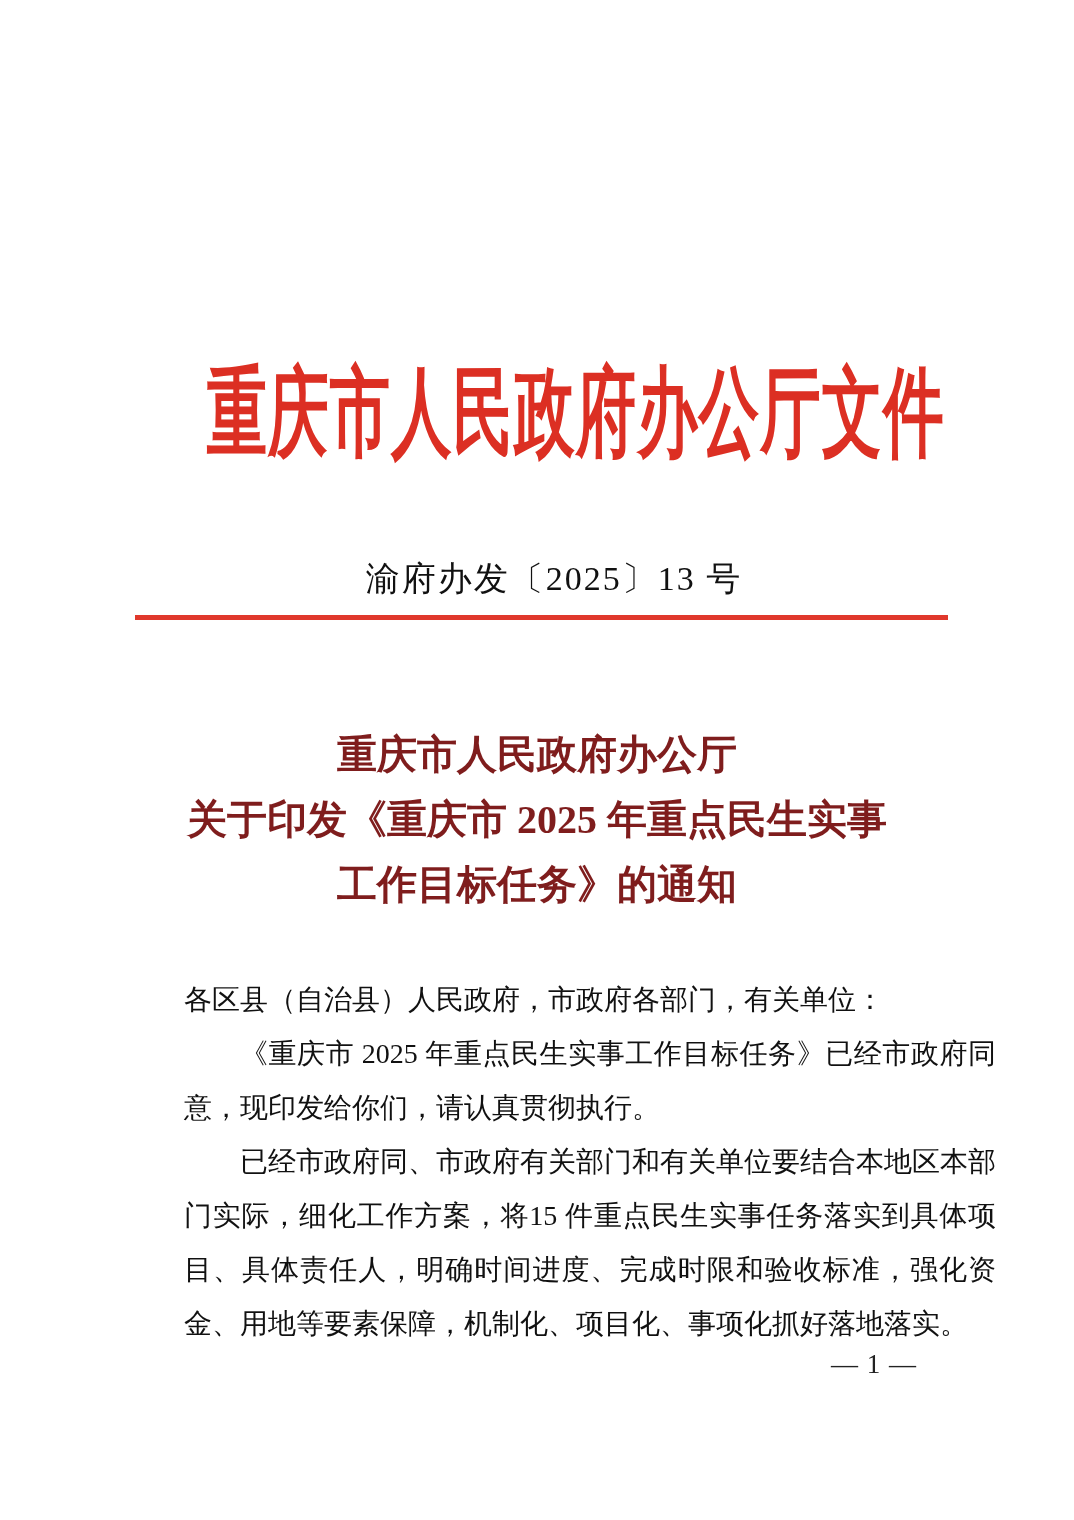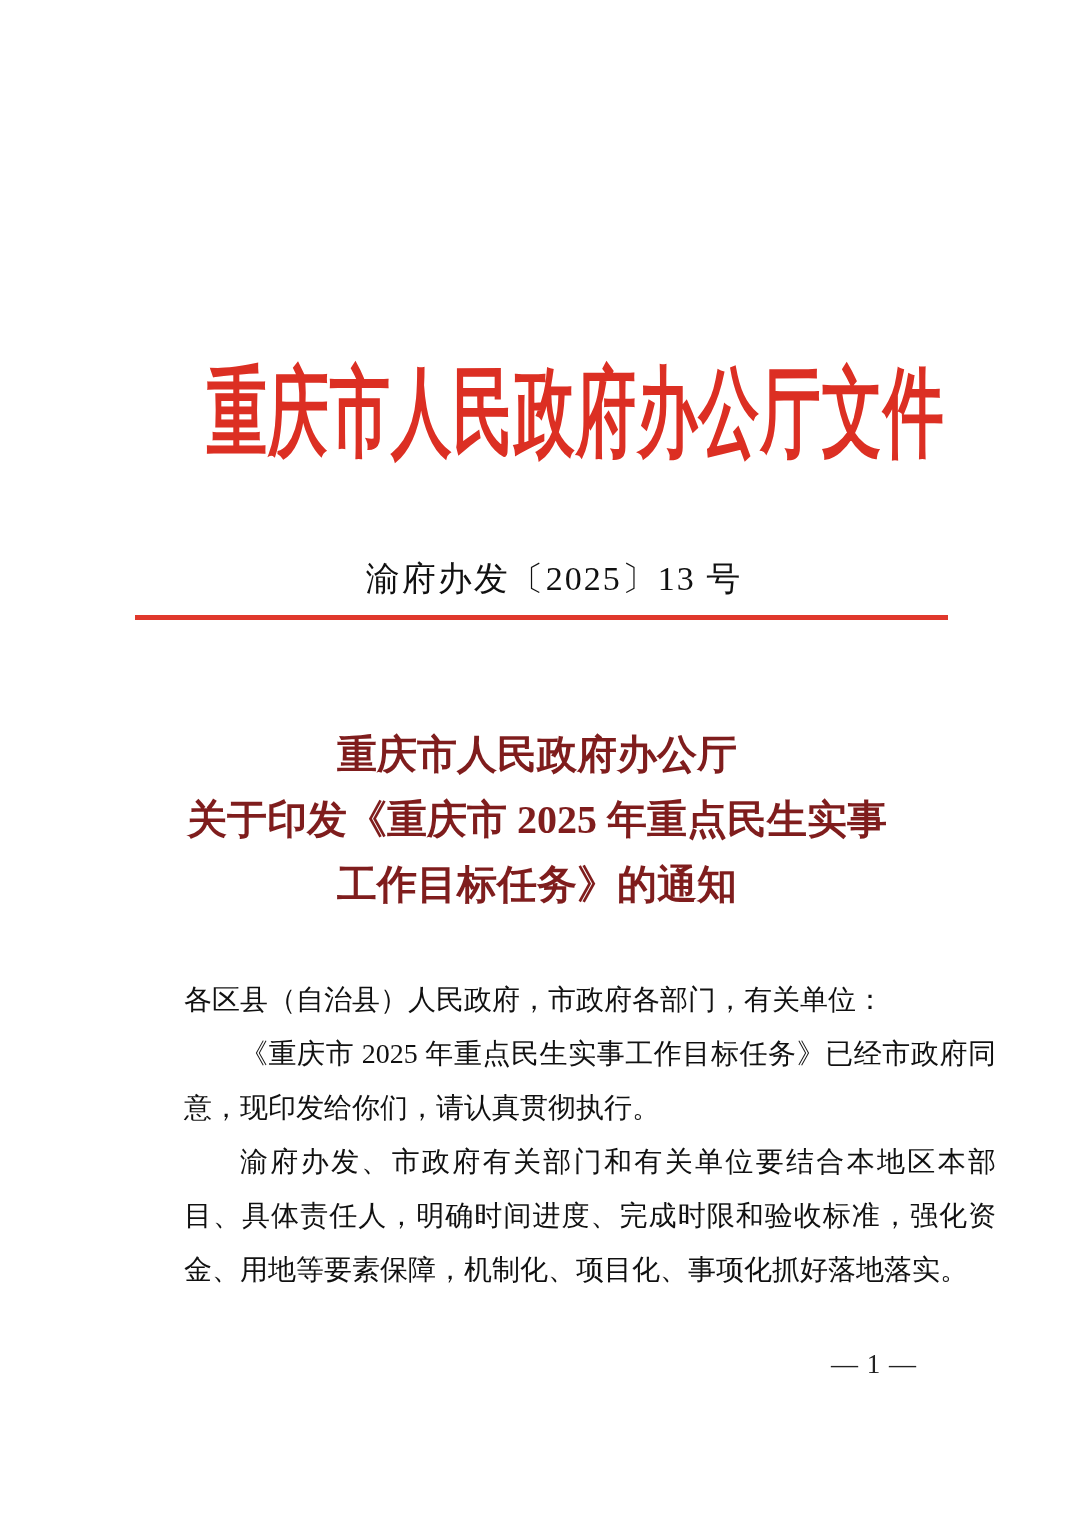--- a/index.html
+++ b/index.html
@@ -112,20 +112,21 @@
   <div class="notice-title">
     <div>重庆市人民政府办公厅</div>
     <div>关于印发《重庆市 2025 年重点民生实事</div>
     <div>工作目标任务》的通知</div>
   </div>
 
   <div class="body-text">
     <div class="bl">各区县（自治县）人民政府，市政府各部门，有关单位：</div>
     <div class="bl fill indent">《重庆市 2025 年重点民生实事工作目标任务》已经市政府同</div>
     <div class="bl">意，现印发给你们，请认真贯彻执行。</div>
-    <div class="bl fill indent">渝府办发、市政府有关部门和有关单位要结合本地区本部</div>
+    <div class="bl fill indent">已经市政府同、市政府有关部门和有关单位要结合本地区本部</div>
+    <div class="bl fill">门实际，细化工作方案，将15 件重点民生实事任务落实到具体项</div>
     <div class="bl fill">目、具体责任人，明确时间进度、完成时限和验收标准，强化资</div>
     <div class="bl">金、用地等要素保障，机制化、项目化、事项化抓好落地落实。</div>
   </div>
 
   <div class="page-number">— 1 —</div>
 
 </div>
 
 </body></html>

